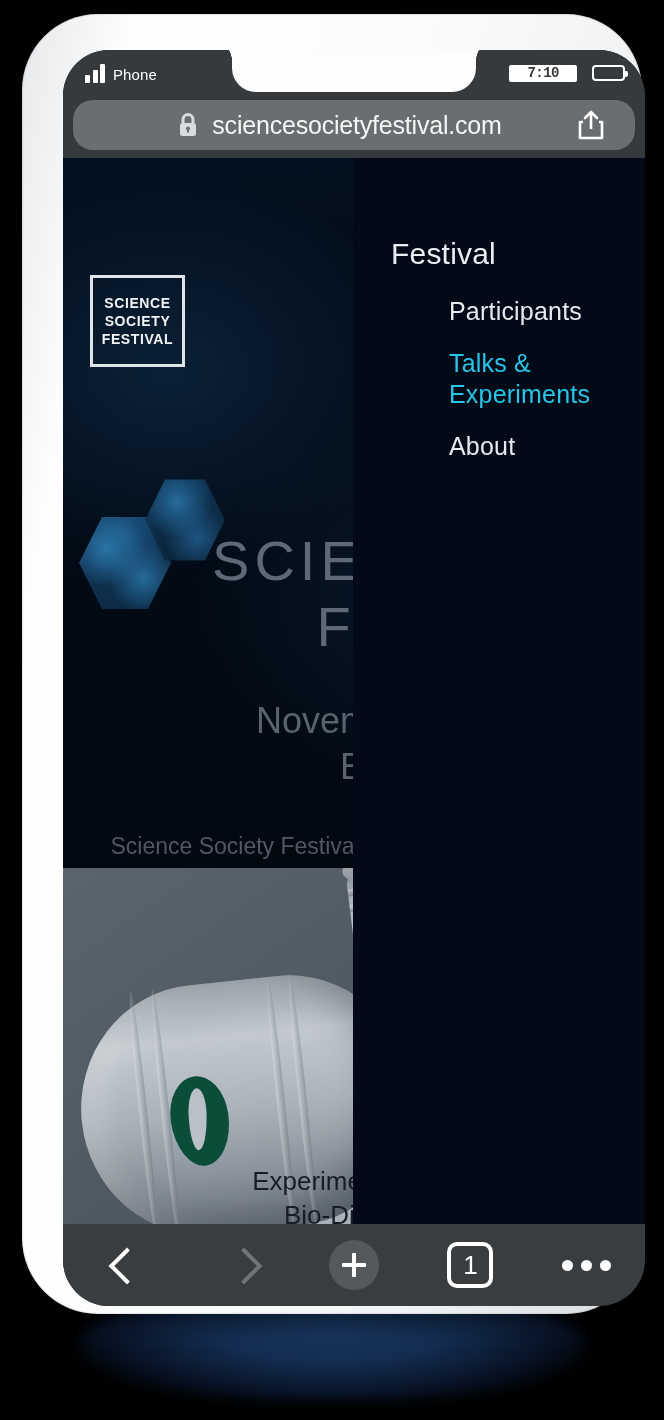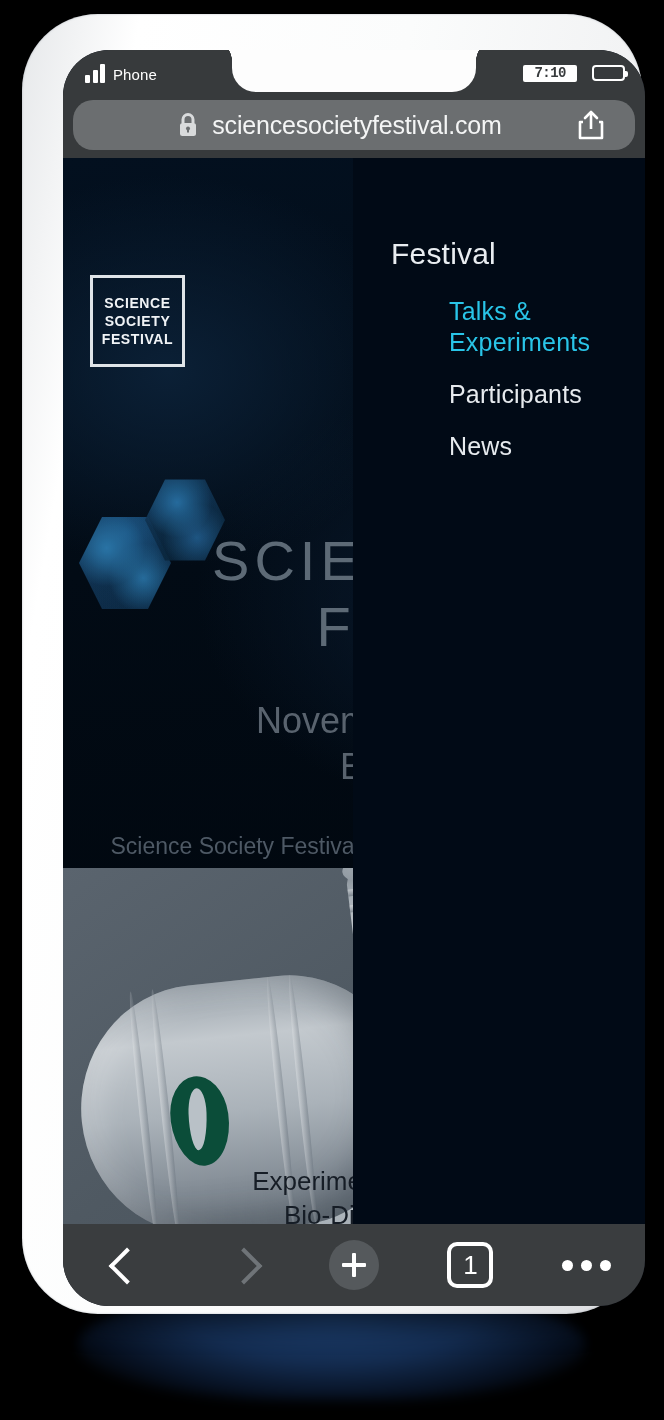--- a/index.html
+++ b/index.html
@@ -140,21 +140,21 @@
     align-items: center;
     gap: 15px;
   }
   .clock-chip {
     background: #ffffff;
     color: #373a3c;
     font-family: "Liberation Mono", monospace;
     font-size: 14px;
     font-weight: bold;
     letter-spacing: -0.5px;
-    padding: 1px 11px;
+    padding: 1px 18px;
     border-radius: 2px;
     line-height: 15px;
   }
   .battery {
     position: relative;
     width: 33px;
     height: 16px;
     border: 2px solid #ffffff;
     border-radius: 4px;
   }
@@ -568,23 +568,23 @@
           </div>
           <div class="photo-caption">
             <div>Experiment: Gree</div>
             <div>Bio-Diesel a</div>
           </div>
         </div>
       </div>
 
       <nav class="nav-overlay">
         <a class="nav-top">Festival</a>
+        <a class="nav-sub">Participants</a>
         <a class="nav-sub active">Talks &amp; Experiments</a>
-        <a class="nav-sub">Participants</a>
-        <a class="nav-sub">News</a>
+        <a class="nav-sub">About</a>
         <div class="nav-spacer-lg"></div>
         <div class="nav-spacer-md"></div>
         <div class="nav-spacer-md"></div>
       </nav>
 
       <div class="browser-top">
 
         <div class="status-bar">
           <div class="status-left">
             <span class="signal-bars">

